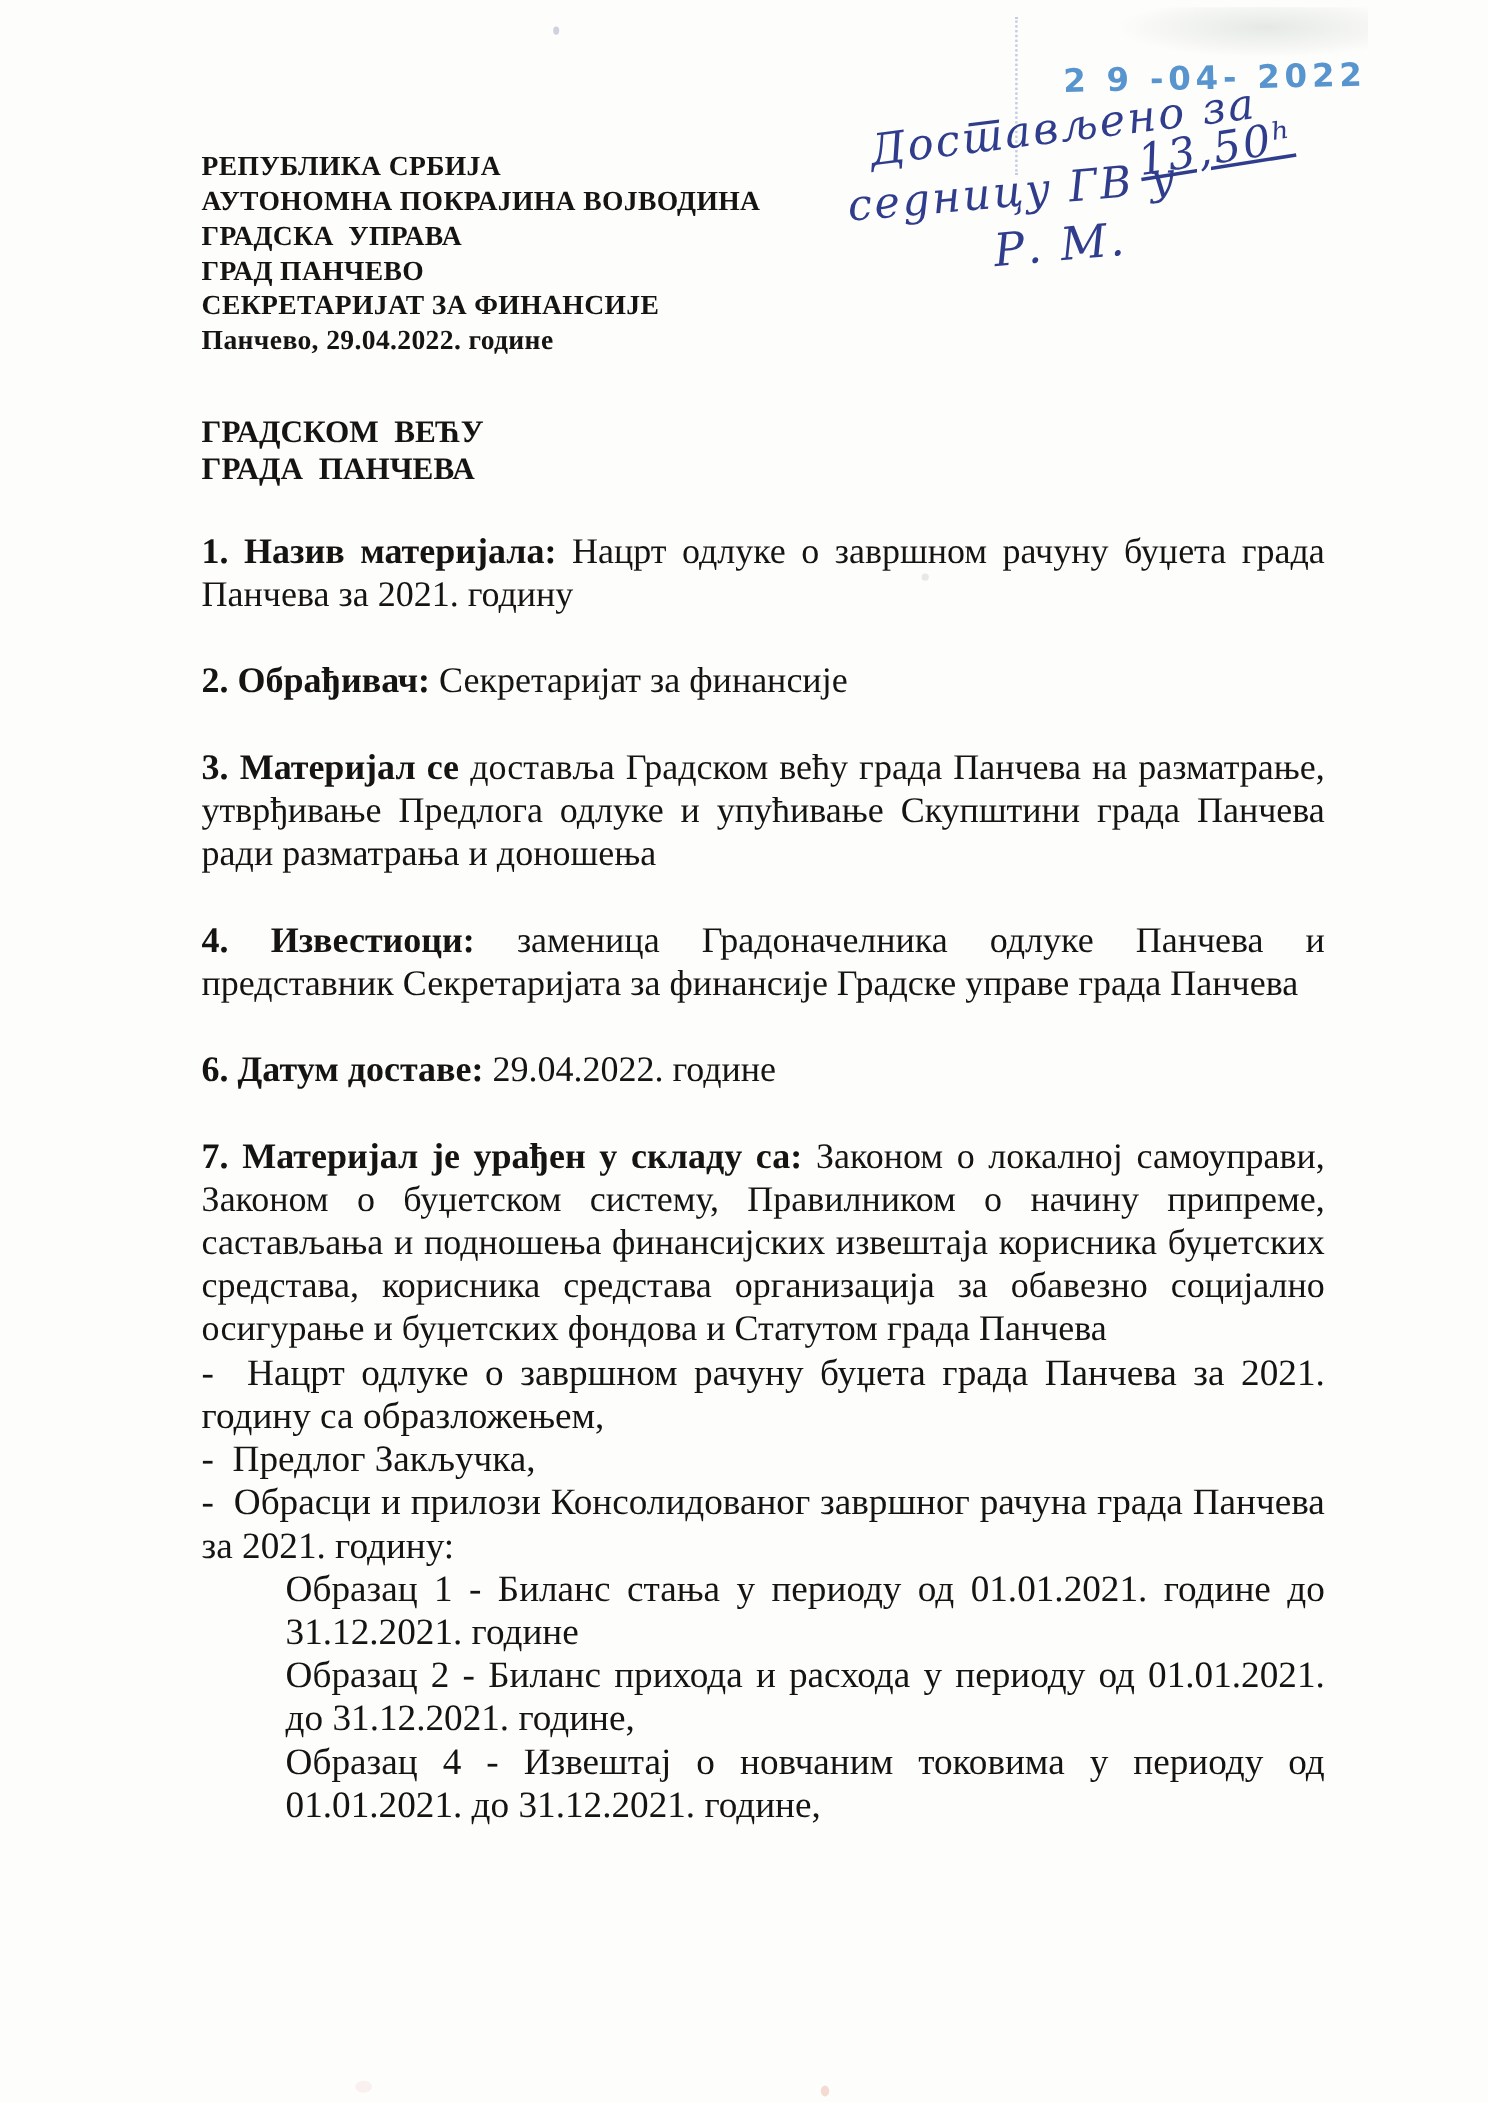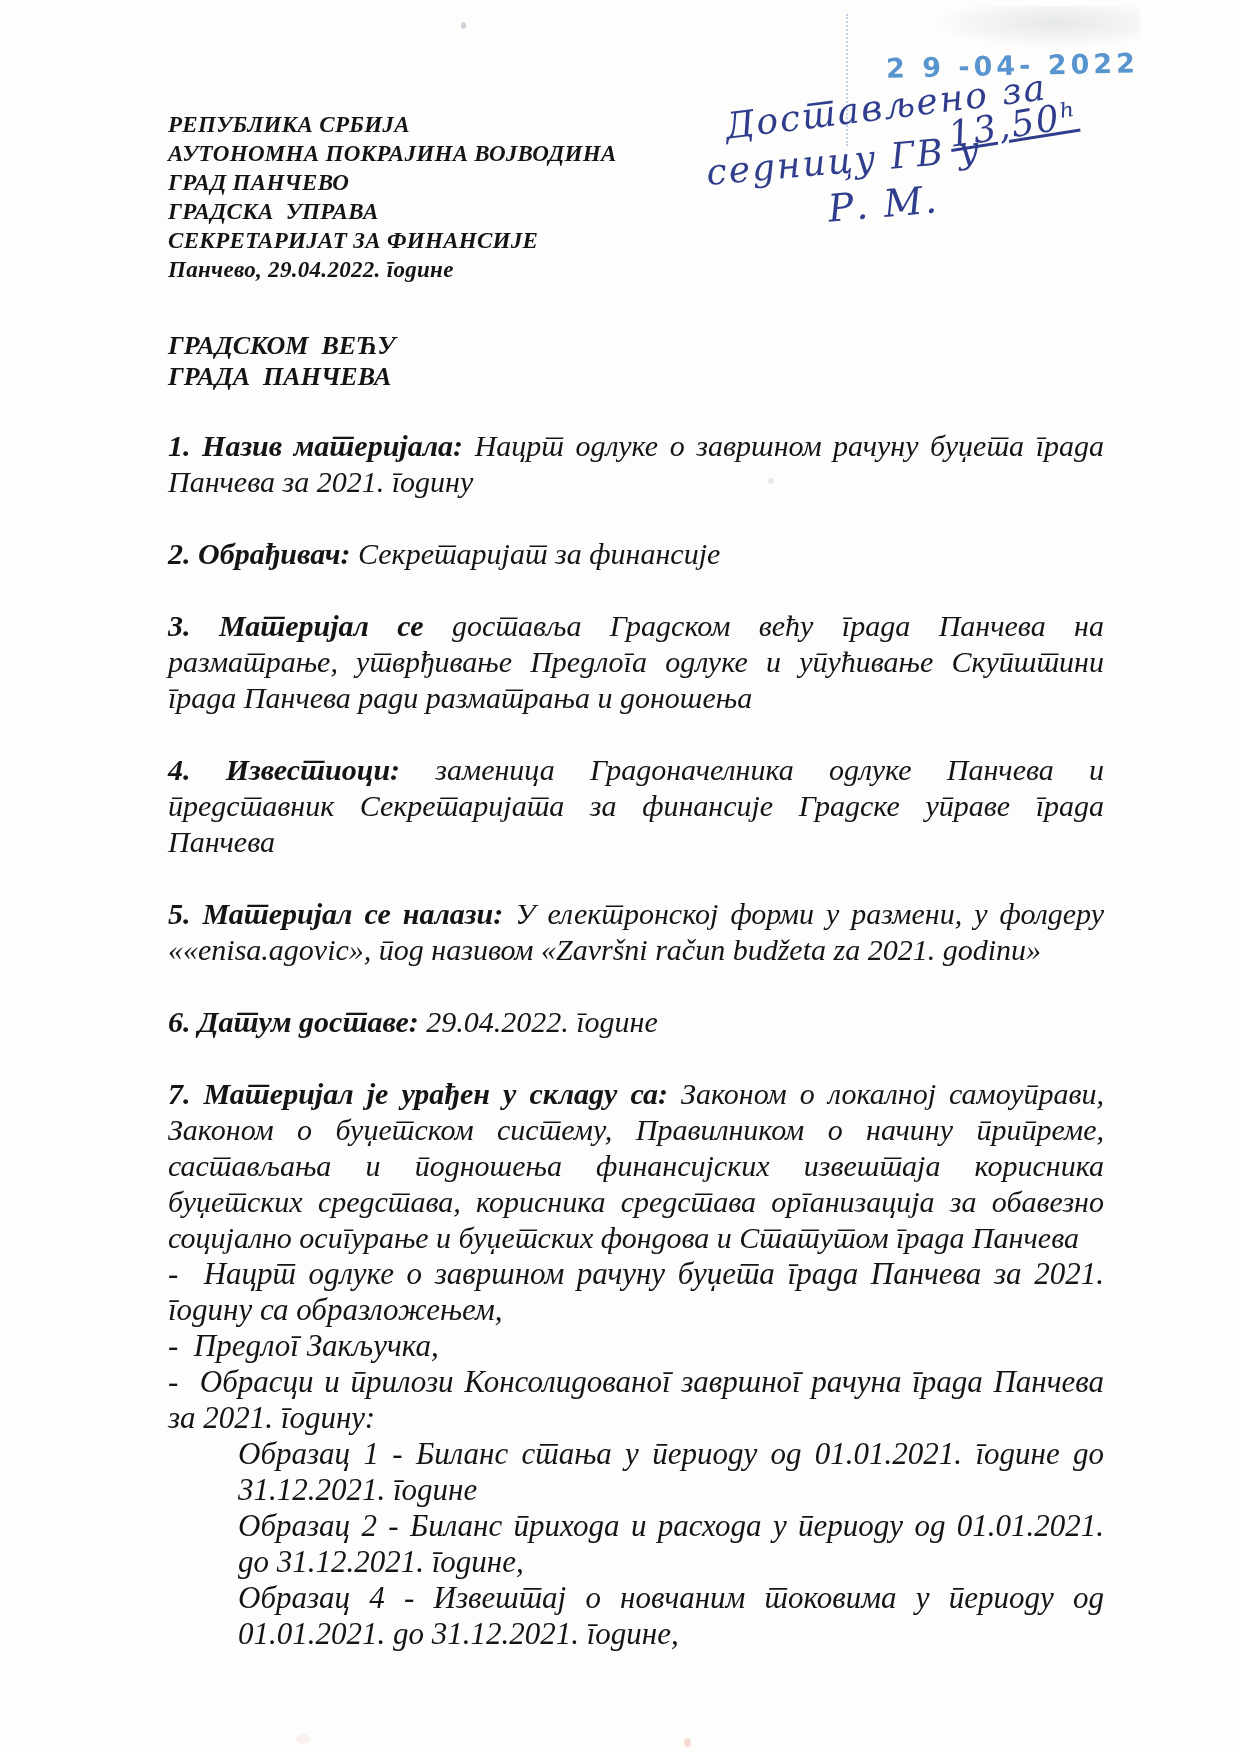--- a/index.html
+++ b/index.html
@@ -6,23 +6,22 @@
   .page {
     position:relative;
     width:1240px; height:1752px;
     background:#fdfdfc;
     overflow:hidden;
     font-family:"Liberation Serif", serif;
     color:#151413;
   }
   .content {
     position:absolute;
-    left:168px; top:110px;
+    left:168px; top:124px;
     width:936px;
-    font-style:italic;
   }
   
   .letterhead div {
     font-weight:bold;
     font-size:23px;
     line-height:29px;
     letter-spacing:0.3px;
     white-space:pre-wrap;
   }
   
@@ -109,37 +108,36 @@
   <div class="hw hw1">Достављено за</div>
   <div class="hw hw2">седницу ГВ у</div>
   <div class="hw hw3">13,50ʰ</div>
   <div class="hw hw4">Р. М.</div>
 
   <div class="content">
 
     <div class="letterhead">
       <div>РЕПУБЛИКА СРБИЈА</div>
       <div>АУТОНОМНА ПОКРАЈИНА ВОЈВОДИНА</div>
+      <div>ГРАДСКА &nbsp;УПРАВА</div>
       <div>ГРАД ПАНЧЕВО</div>
-      <div>ГРАДСКА &nbsp;УПРАВА</div>
       <div>СЕКРЕТАРИЈАТ ЗА ФИНАНСИЈЕ</div>
       <div>Панчево, 29.04.2022. године</div>
     </div>
 
     <div class="recipient">
       <div>ГРАДСКОМ &nbsp;ВЕЋУ</div>
       <div>ГРАДА &nbsp;ПАНЧЕВА</div>
     </div>
 
     <div class="items">
       <p><span class="lbl">1. Назив материјала:</span> <span>Нацрт одлуке о завршном рачуну буџета града Панчева за 2021. годину</span></p>
       <p><span class="lbl">2. Обрађивач:</span> <span>Секретаријат за финансије</span></p>
       <p><span class="lbl">3. Материјал се</span> <span>доставља Градском већу града Панчева на разматрање, утврђивање Предлога одлуке и упућивање Скупштини града Панчева ради разматрања и доношења</span></p>
       <p><span class="lbl">4. Известиоци:</span> <span>заменица Градоначелника одлуке Панчева и представник Секретаријата за финансије Градске управе града Панчева</span></p>
-      <p><span class="lbl">5. Материјал се налази:</span> <span>У електронској форми у размени, у фолдеру ««enisa.agovic», под називом «Završni račun budžeta za 2021. godinu»</span></p>
       <p><span class="lbl">6. Датум доставе:</span> <span>29.04.2022. године</span></p>
       <p><span class="lbl">7. Материјал је урађен у складу са:</span> <span>Законом о локалној самоуправи, Законом о буџетском систему, Правилником о начину припреме, састављања и подношења финансијских извештаја корисника буџетских средстава, корисника средстава организација за обавезно социјално осигурање и буџетских фондова и Статутом града Панчева</span></p>
     </div>
 
     <div class="attach">
       <p>- &nbsp;Нацрт одлуке о завршном рачуну буџета града Панчева за 2021. годину са образложењем,</p>
       <p>- &nbsp;Предлог Закључка,</p>
       <p>- &nbsp;Обрасци и прилози Консолидованог завршног рачуна града Панчева за 2021. годину:</p>
       <p class="obrazac">Образац 1 - Биланс стања у периоду од 01.01.2021. године до 31.12.2021. године</p>
       <p class="obrazac">Образац 2 - Биланс прихода и расхода у периоду од 01.01.2021. до 31.12.2021. године,</p>

